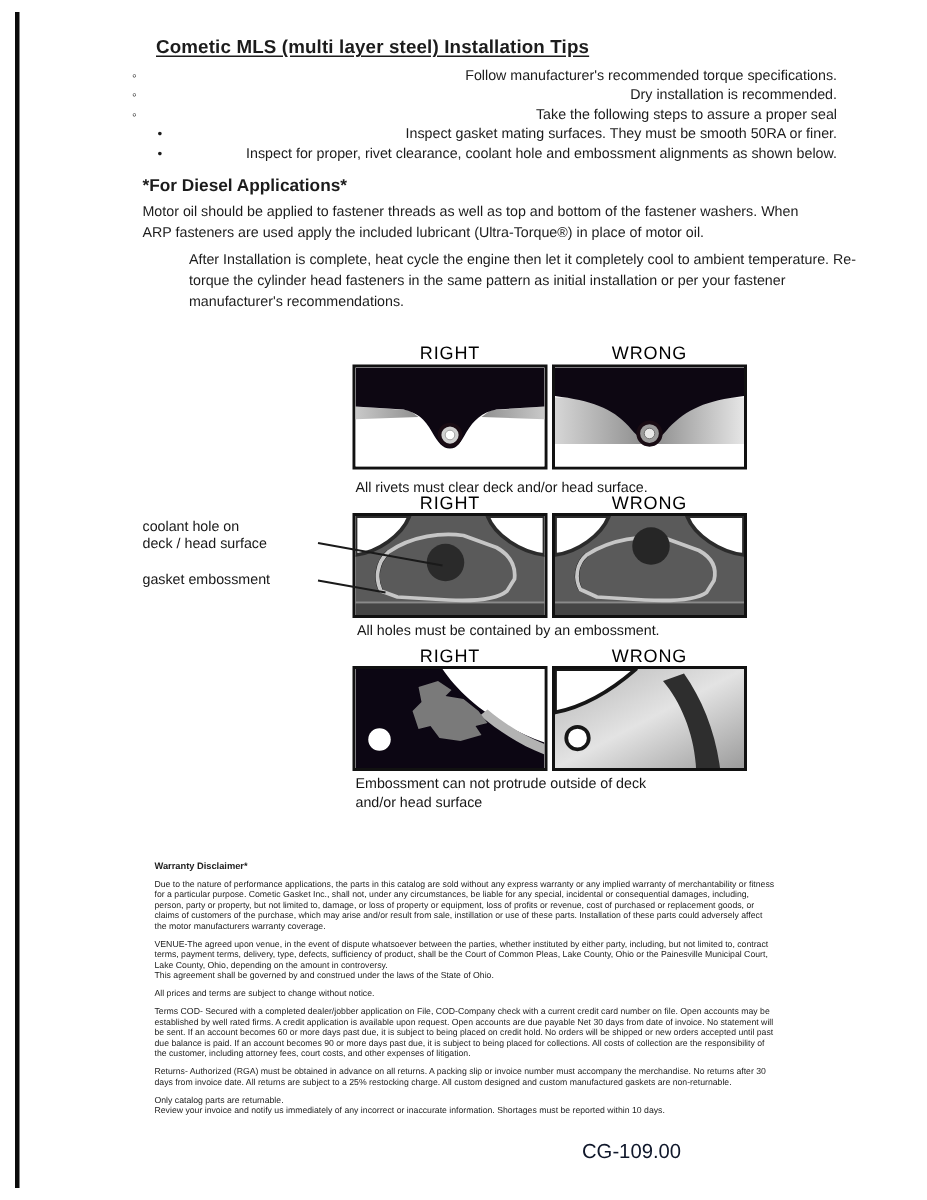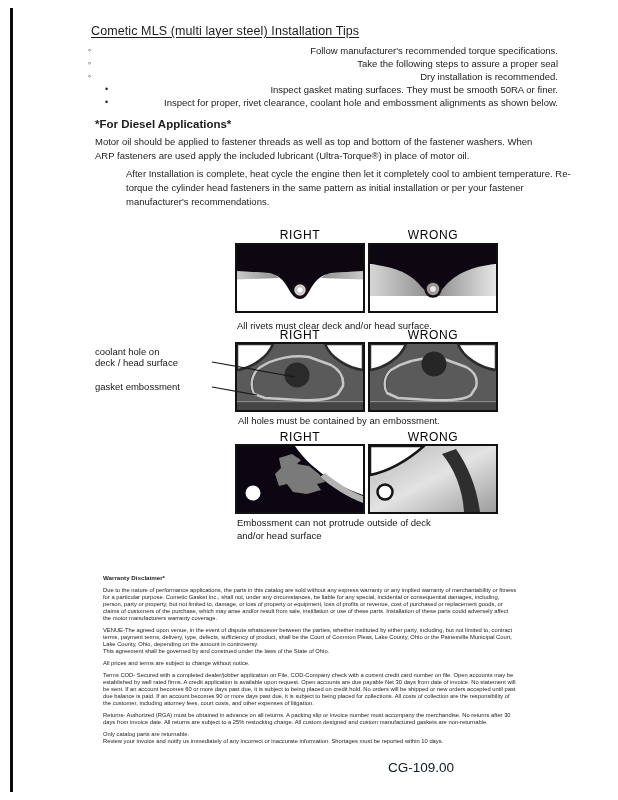--- a/index.html
+++ b/index.html
@@ -1,20 +1,20 @@
 <!DOCTYPE html>
 <html><head>
 <meta charset="utf-8">
 <style>
   html,body{margin:0;padding:0;background:#ffffff;}
   .page{position:relative;width:618px;height:800px;background:#ffffff;overflow:hidden;
         font-family:"Liberation Sans","DejaVu Sans",sans-serif;color:#1c1c1c;}
   .scanline{position:absolute;left:10px;top:8px;width:3px;height:784px;background:#0b0b0b;}
 
-  .title{position:absolute;left:91px;top:24px;font-size:12.5px;font-weight:normal;
+  .title{position:absolute;left:104px;top:24px;font-size:12.5px;font-weight:bold;
          text-decoration:underline;text-underline-offset:2px;letter-spacing:.1px;}
 
   .bullets{position:absolute;left:88px;top:44px;font-size:9.5px;line-height:13px;width:470px;text-align:right;}
   .b-item{position:relative;padding-left:9px;}
   .b-item::before{content:"◦";position:absolute;left:0;top:0;font-size:9px;}
   .sub{margin-left:17px;}
   .sub::before{content:"•";}
 
   .h-diesel{position:absolute;left:95px;top:118px;font-size:11.5px;font-weight:bold;}
   .para{position:absolute;left:95px;width:458px;font-size:9.5px;line-height:14px;}
@@ -51,22 +51,22 @@
 </head>
 <body>
 
 <div class="page">
   <div class="scanline"></div>
 
   <div class="title">Cometic MLS (multi layer steel) Installation Tips</div>
 
   <div class="bullets">
     <div class="b-item">Follow manufacturer's recommended torque specifications.</div>
+    <div class="b-item">Dry installation is recommended.</div>
     <div class="b-item">Take the following steps to assure a proper seal</div>
-    <div class="b-item">Dry installation is recommended.</div>
     <div class="b-item sub">Inspect gasket mating surfaces.  They must be smooth 50RA or finer.</div>
     <div class="b-item sub">Inspect for proper, rivet clearance, coolant hole and embossment alignments as shown below.</div>
   </div>
 
   <div class="h-diesel">*For Diesel Applications*</div>
   <div class="para p1">Motor oil should be applied to fastener threads as well as top and bottom of the fastener washers. When ARP fasteners are used apply the included lubricant (Ultra-Torque®) in place of motor oil.</div>
   <div class="para p2">After Installation is complete, heat cycle the engine then let it completely cool to ambient temperature. Re-torque the cylinder head fasteners in the same pattern as initial installation or per your fastener manufacturer's recommendations.</div>
 
   <div class="rw-label col-r lr1">RIGHT</div>
   <div class="rw-label col-w lr1">WRONG</div>

